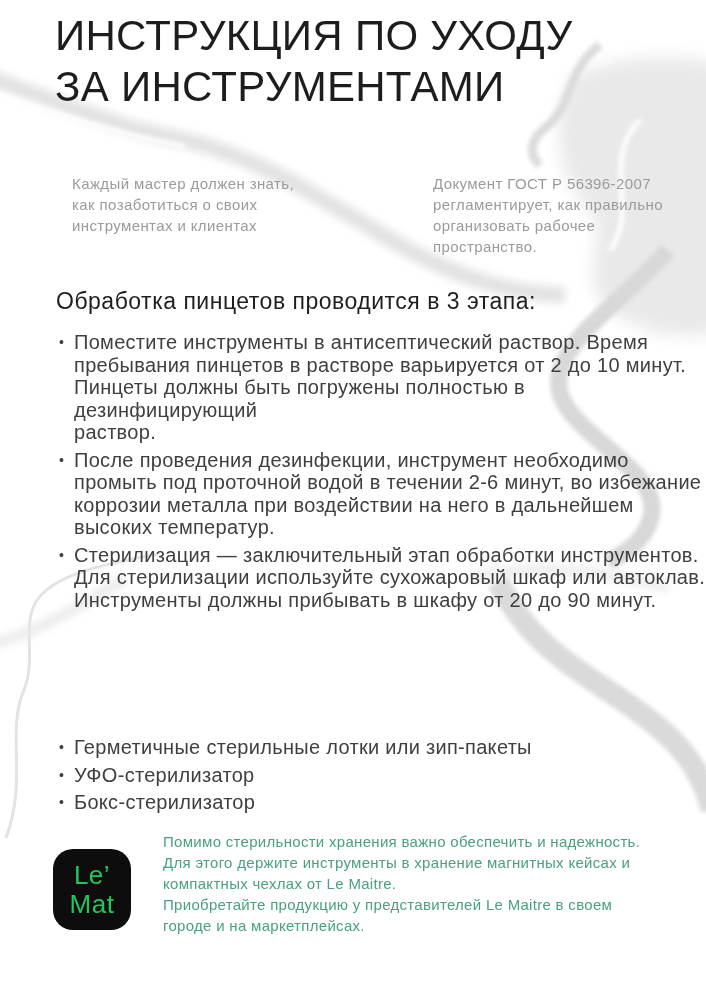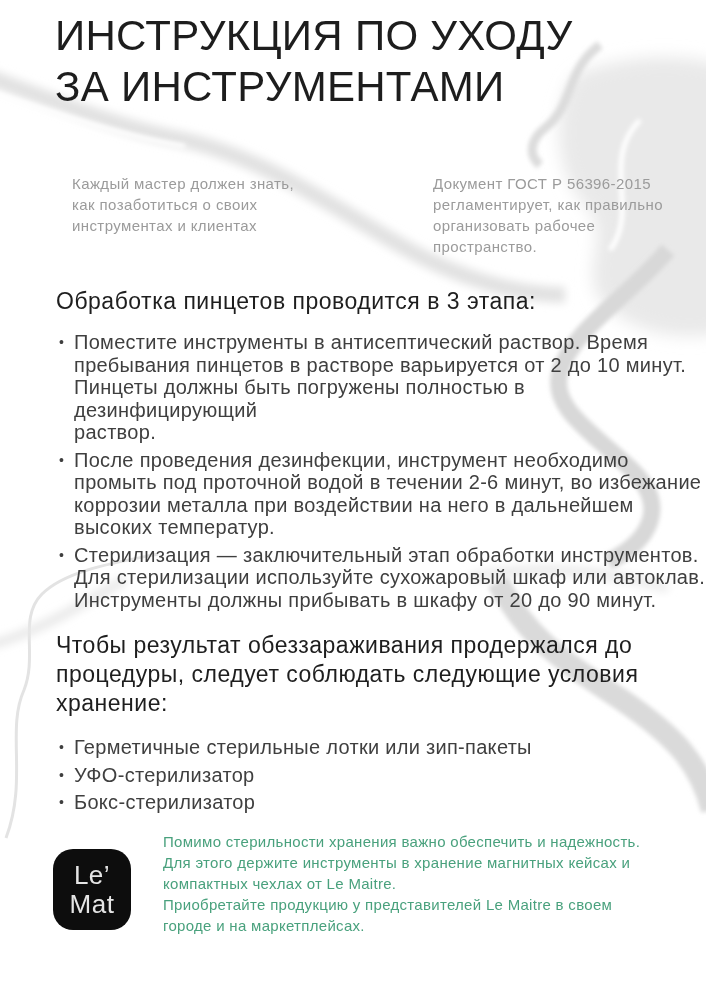--- a/index.html
+++ b/index.html
@@ -37,21 +37,21 @@
   .bullet-text{
     font-size:20px;line-height:22.5px;color:#3f3f3f;letter-spacing:0.3px;
     white-space:pre-line;
   }
 
   .logo{
     position:absolute;left:53px;top:849px;width:78px;height:81px;z-index:1;
     background:#0d0d0d;border-radius:20px;
     display:flex;flex-direction:column;align-items:center;justify-content:center;
   }
-  .logo span{color:#e5e5e5;font-size:26px;line-height:29px;font-weight:400;letter-spacing:0.5px;}
+  .logo span{color:#22c55e;font-size:26px;line-height:29px;font-weight:400;letter-spacing:0.5px;}
 
   .footer-text{position:absolute;left:163px;top:831px;width:530px;z-index:1;}
   .footer-text p{
     margin:0;font-size:15px;line-height:21px;color:#49a17d;letter-spacing:0.3px;
     white-space:pre-line;
   }
   .footer-text p + p{}
 </style>
 </head>
 <body>
@@ -82,21 +82,21 @@
     <path d="M -10 645 C 40 632, 85 602, 125 580" fill="none" stroke="#e8e8e8" stroke-width="9" filter="url(#b4)"></path>
   </svg>
 
   <h1 class="page-title">ИНСТРУКЦИЯ ПО УХОДУ
 ЗА ИНСТРУМЕНТАМИ</h1>
 
   <div class="intro">
     <p class="intro-left">Каждый мастер должен знать,
 как позаботиться о своих
 инструментах и клиентах</p>
-    <p class="intro-right">Документ ГОСТ Р 56396-2015
+    <p class="intro-right">Документ ГОСТ Р 56396-2007
 регламентирует, как правильно
 организовать рабочее пространство.</p>
   </div>
 
   <h2 class="section-heading heading-1">Обработка пинцетов проводится в 3 этапа:</h2>
 
   <ul class="bullets list-1">
     <li>
       <span class="dot">•</span>
       <span class="bullet-text">Поместите инструменты в антисептический раствор. Время
@@ -112,23 +112,20 @@
 высоких температур.</span>
     </li>
     <li>
       <span class="dot">•</span>
       <span class="bullet-text">Стерилизация — заключительный этап обработки инструментов.
 Для стерилизации используйте сухожаровый шкаф или автоклав.
 Инструменты должны прибывать в шкафу от 20 до 90 минут.</span>
     </li>
   </ul>
 
-  <h2 class="section-heading heading-2">Чтобы результат обеззараживания продержался до
-процедуры, следует соблюдать следующие условия
-хранение:</h2>
 
   <ul class="bullets list-2">
     <li>
       <span class="dot">•</span>
       <span class="bullet-text">Герметичные стерильные лотки или зип-пакеты</span>
     </li>
     <li>
       <span class="dot">•</span>
       <span class="bullet-text">УФО-стерилизатор</span>
     </li>

